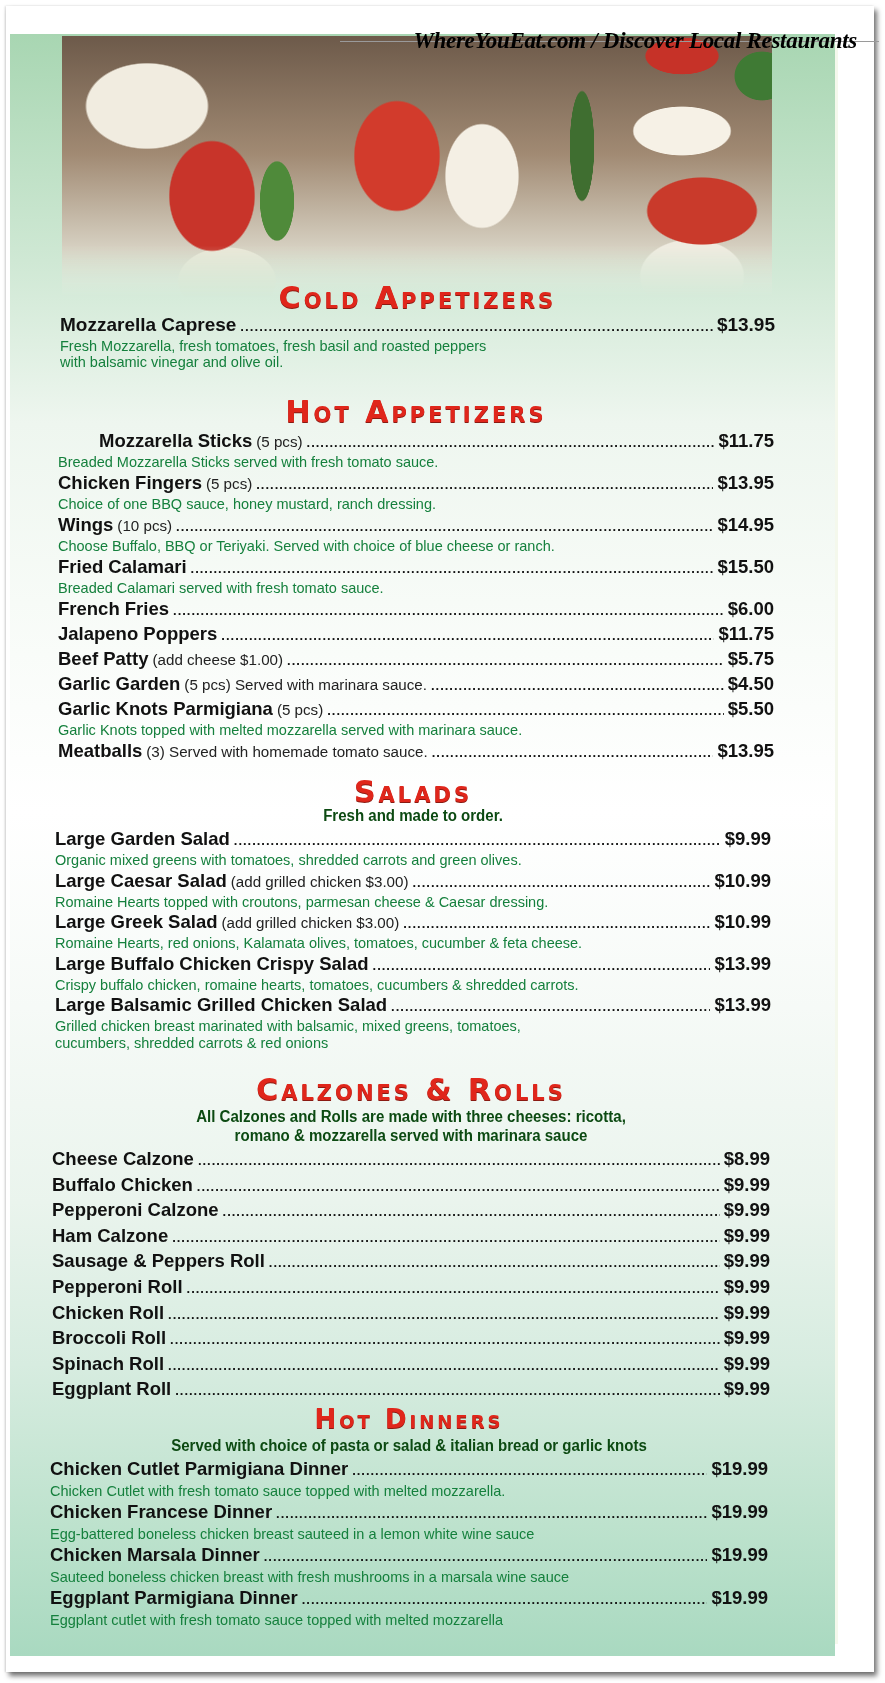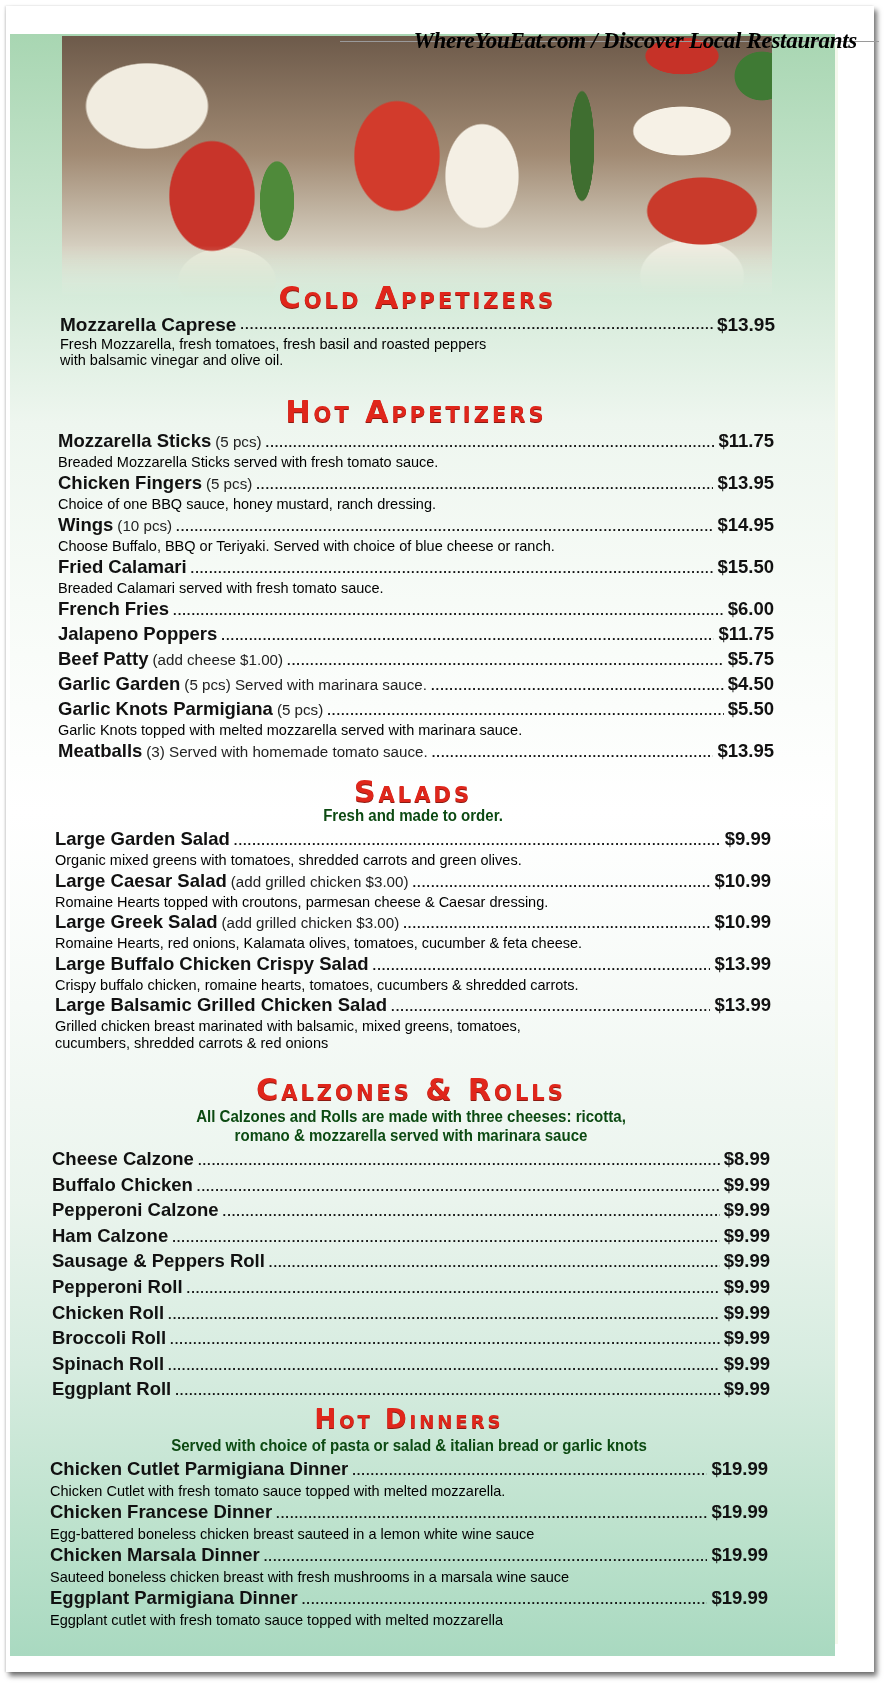--- a/index.html
+++ b/index.html
@@ -68,53 +68,53 @@
   .item-name { font-weight: bold; color: #111; flex: 0 0 auto; }
   .item-note { font-weight: normal; color: #222; flex: 0 0 auto; margin-left: 4px; }
   .leader {
     flex: 1 1 auto; overflow: hidden; color: #111; font-weight: bold; margin: 0 4px;
     letter-spacing: 1px;
   }
   .leader::before {
     content: "........................................................................................................................................................................................................";
   }
   .item-price { font-weight: bold; color: #111; flex: 0 0 auto; }
-  .item-desc { color: #000000; white-space: pre-line; }
+  .item-desc { color: #15803d; white-space: pre-line; }
 </style>
 </head>
 <body>
 
 <div class="frame"></div>
 <div class="menu-sheet"></div>
 <div class="hero"></div>
 <div class="watermark-rule"></div>
 <div class="watermark">WhereYouEat.com / Discover Local Restaurants</div>
 
 <div class="content" id="content">
 
   <div class="section" style="left:60px; top:282px; width:715px;">
     <div class="section-title" style="font-size:30px; line-height:32px;">Cold Appetizers</div>
     <div class="items">
         <div class="item">
-          <div class="item-row" style="font-size: 19px; line-height: 22px; align-items: center;">
+          <div class="item-row" style="font-size: 19px; line-height: 22px;">
             <span class="item-name">Mozzarella Caprese</span>
             <span class="leader" style="font-size: 13.3px;"></span>
             <span class="item-price">$13.95</span>
           </div>
           <div class="item-desc" style="font-size: 14.5px; line-height: 16px;">Fresh Mozzarella, fresh tomatoes, fresh basil and roasted peppers
 with balsamic vinegar and olive oil.</div>
         </div>
       </div>
   </div>
 
   <div class="section" style="left:58px; top:395px; width:716px;">
     <div class="section-title" style="font-size:30px; line-height:34px;">Hot Appetizers</div>
     <div class="items">
         <div class="item">
-          <div class="item-row" style="font-size: 18.5px; line-height: 23px;">
+          <div class="item-row" style="font-size: 18.5px; line-height: 23px; margin-left: 41px;">
             <span class="item-name">Mozzarella Sticks</span>
             <span class="item-note" style="font-size: 15.17px;">(5 pcs)</span>
             <span class="leader" style="font-size: 12.95px;"></span>
             <span class="item-price">$11.75</span>
           </div>
           <div class="item-desc" style="font-size: 14.5px; line-height: 17px;">Breaded Mozzarella Sticks served with fresh tomato sauce.</div>
         </div>
         <div class="item">
           <div class="item-row" style="font-size: 18.5px; line-height: 23px;">
             <span class="item-name">Chicken Fingers</span>

